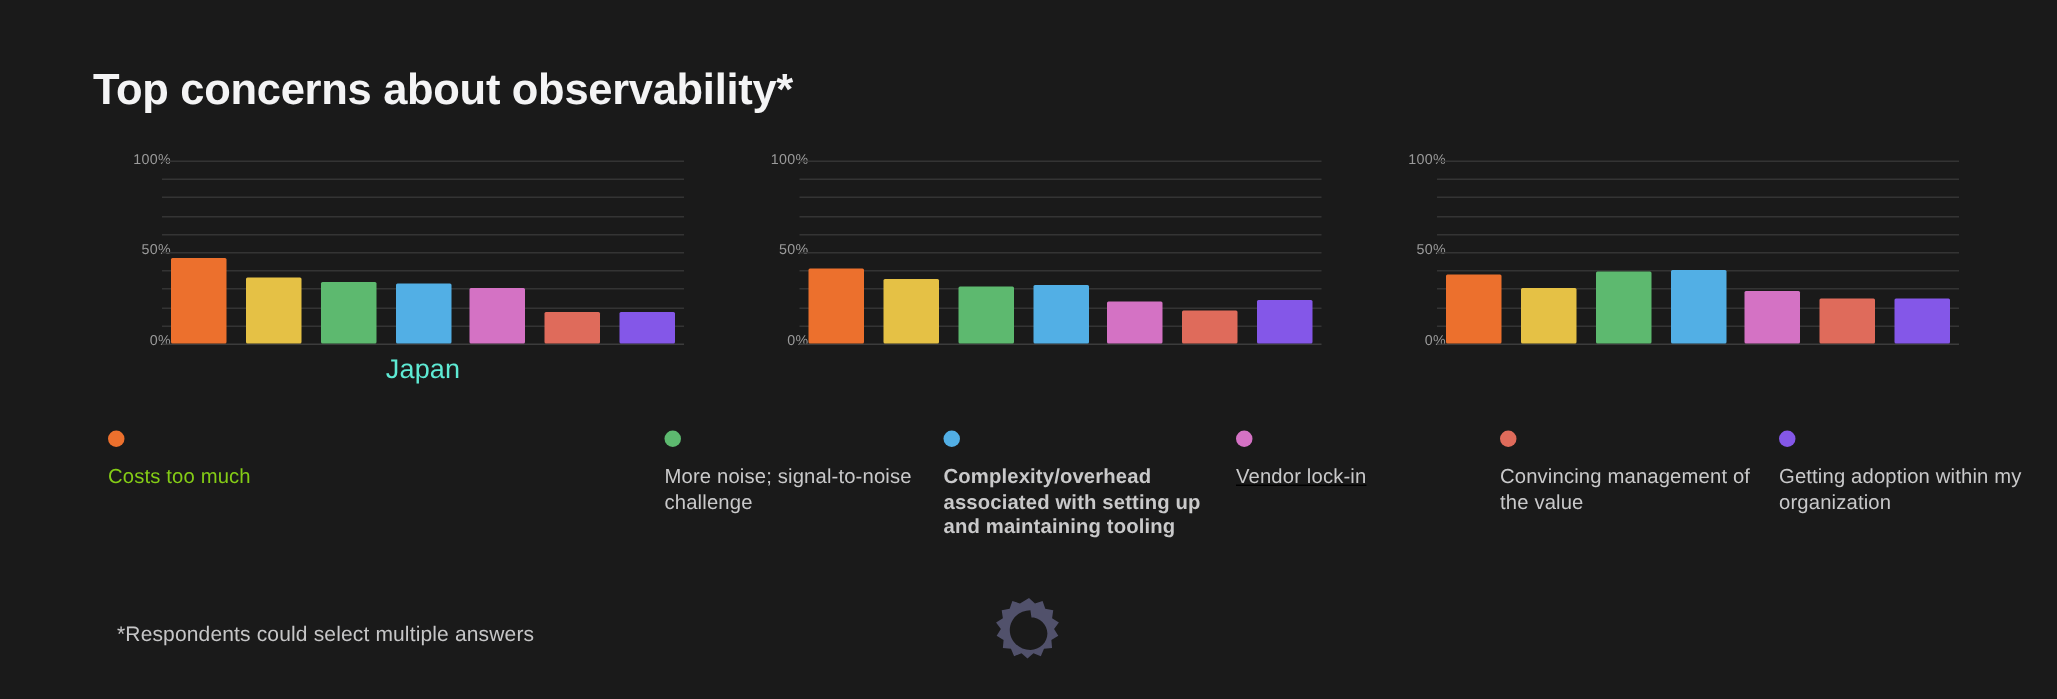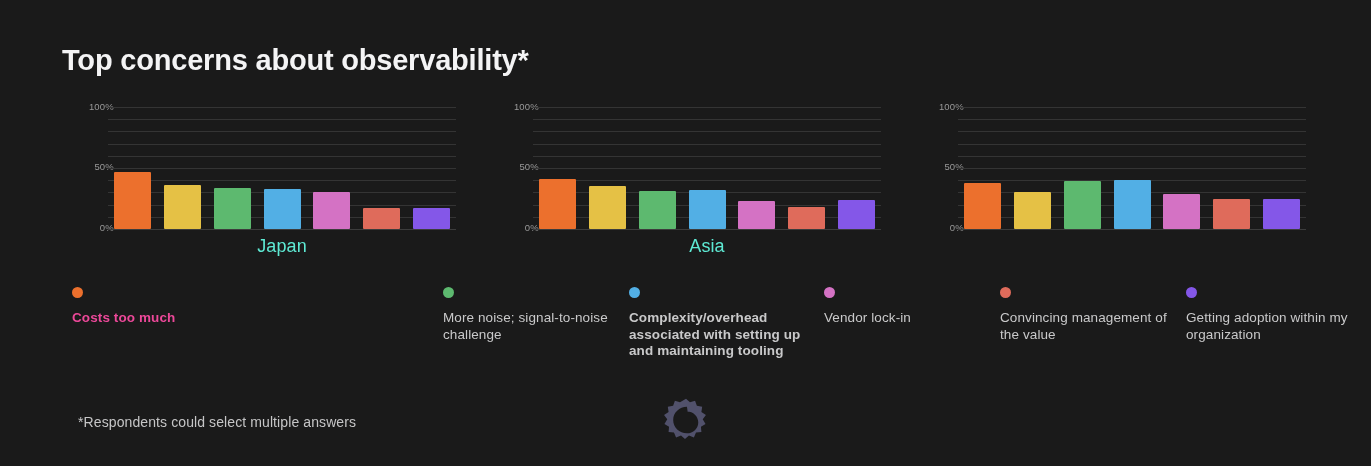--- a/index.html
+++ b/index.html
@@ -150,29 +150,29 @@
     display: block;
     margin-bottom: 12px;
   }
   .legend-label {
     font-size: 13.5px;
     line-height: 16.5px;
     color: #c9c9ca;
     letter-spacing: 0.1px;
   }
   .legend-item.first .legend-label {
-    color: #ec4899;
-    font-weight: bold;
+    color: #84cc16;
+    font-weight: normal;
   }
 
   .li0 { left: 10px; }
   .li1 { left: 196px; }
   .li2 { left: 381px; }
   .li3 { left: 567px; font-weight: bold; }
-  .li4 { left: 762px; }
+  .li4 { left: 762px; text-decoration: underline; }
   .li5 { left: 938px; }
   .li6 { left: 1124px; }
 
   
   .footnote {
     position: absolute;
     left: 78px;
     top: 414px;
     font-size: 14px;
     color: #c6c6c7;
@@ -281,21 +281,20 @@
               <div class="bar" style="height: 23%; background: rgb(212, 114, 196);"></div>
             </div>
             <div class="bar-slot">
               <div class="bar" style="height: 18%; background: rgb(223, 107, 91);"></div>
             </div>
             <div class="bar-slot">
               <div class="bar" style="height: 24%; background: rgb(132, 87, 232);"></div>
             </div>
           </div>
       </div>
-      <div class="chart-label">Asia</div>
     </div>
 
     <div class="chart-panel p2">
       <div class="plot-wrap">
         <div class="y-axis">
           <span class="y-tick t100">100%</span>
           <span class="y-tick t50">50%</span>
           <span class="y-tick t0">0%</span>
         </div>
         <div class="grid">

